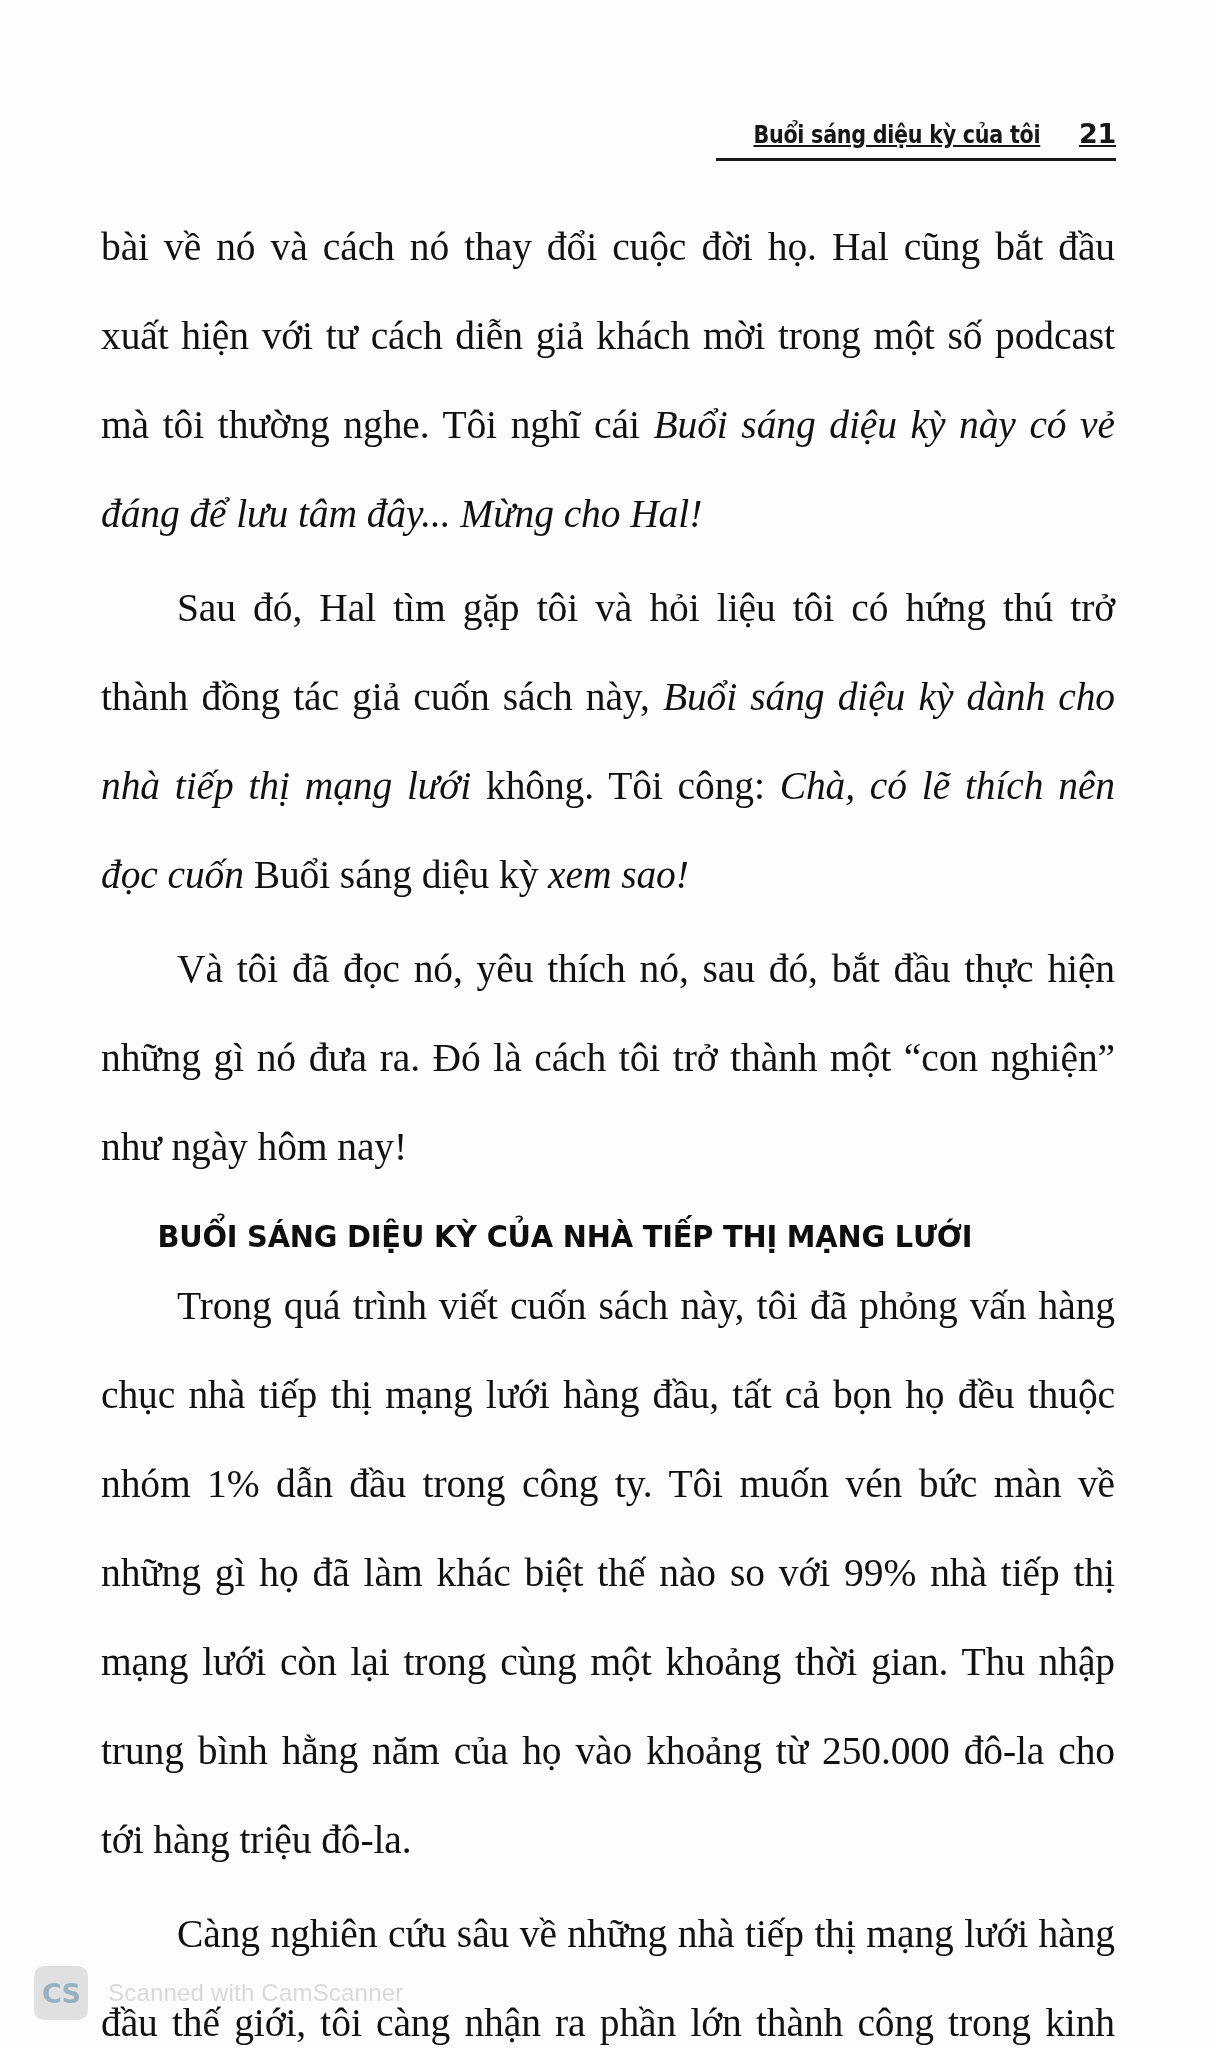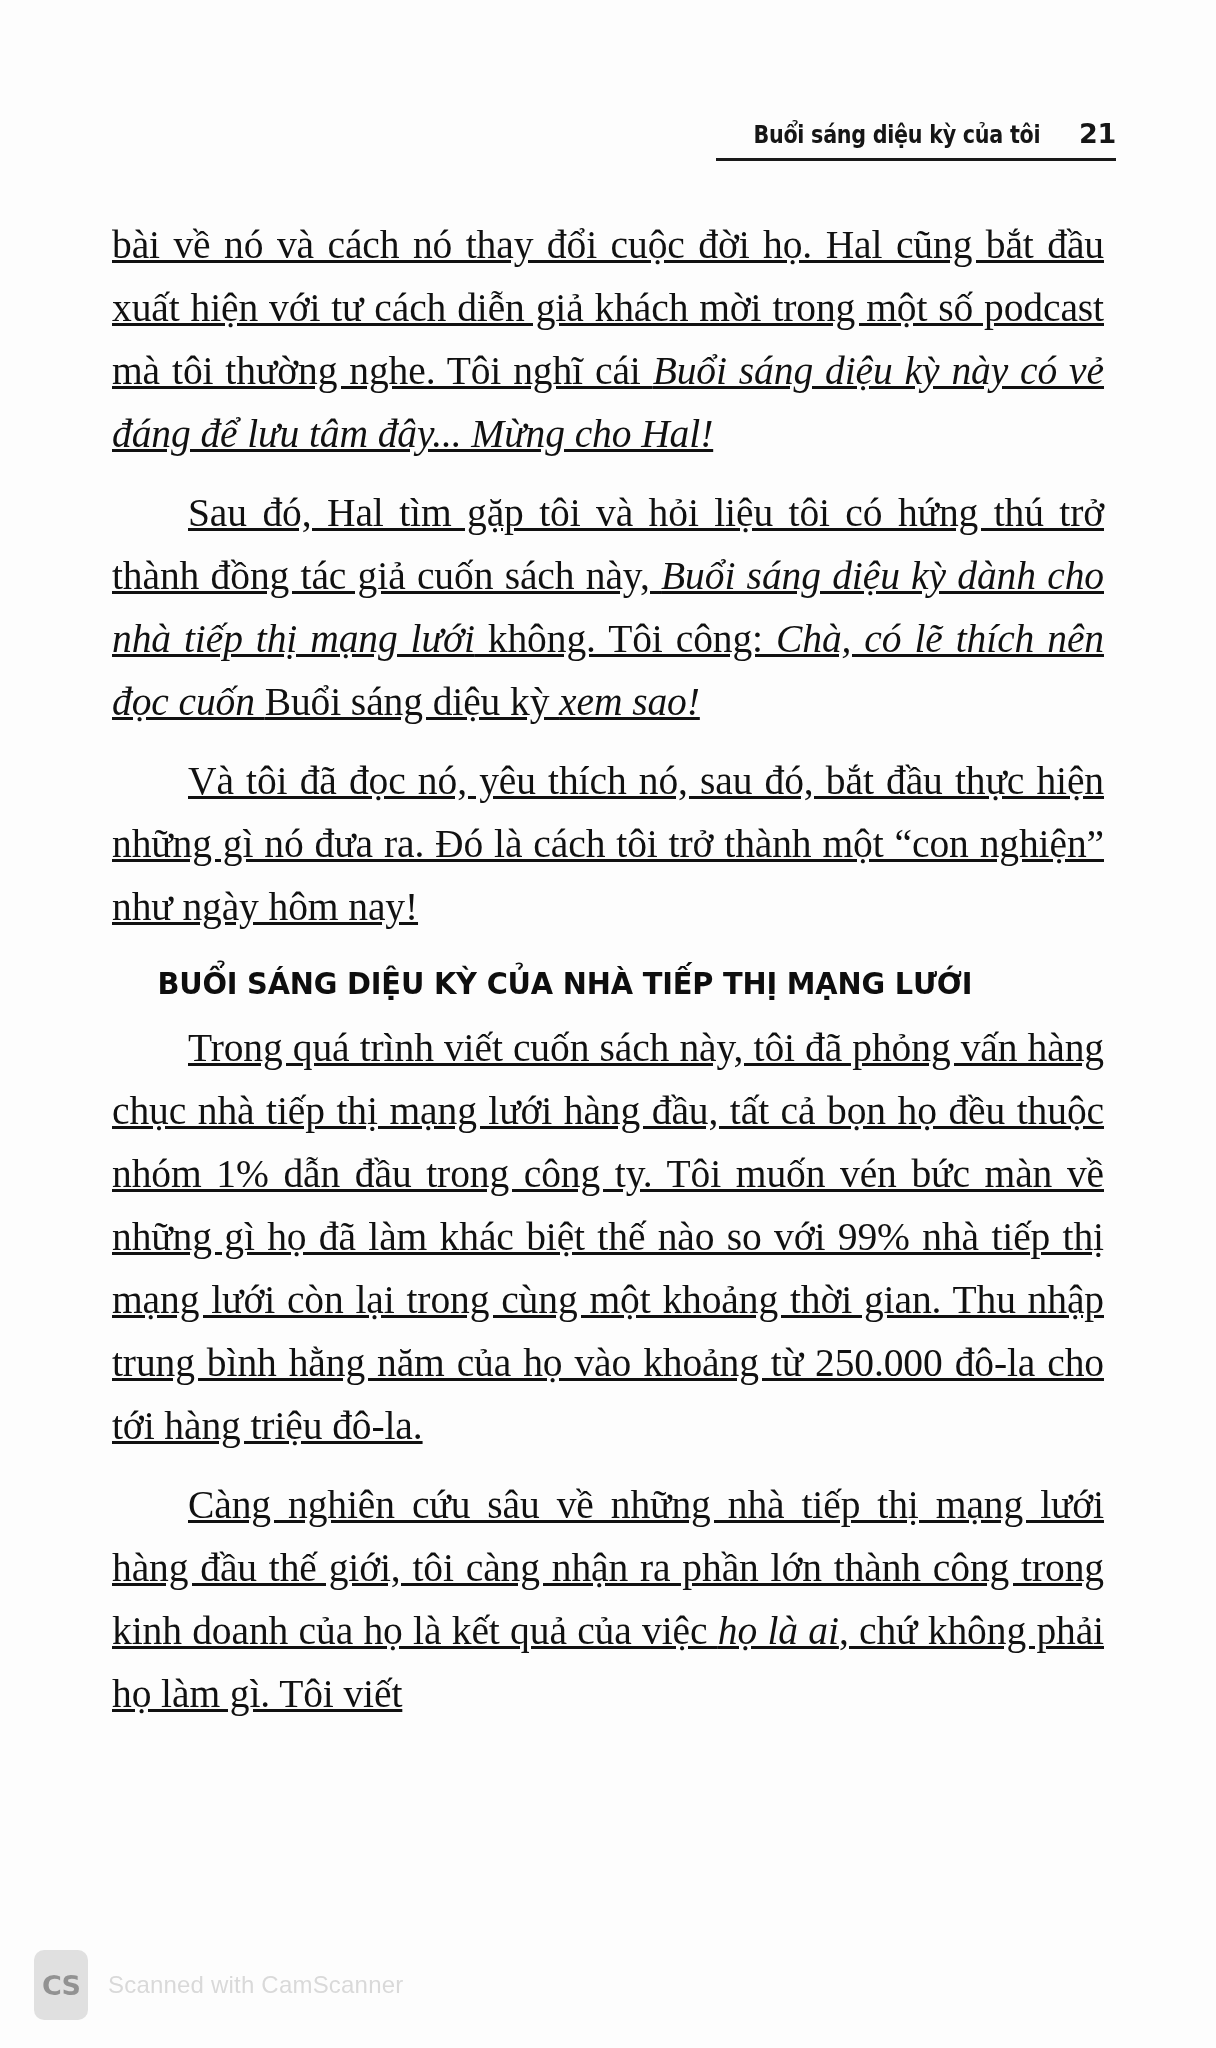--- a/index.html
+++ b/index.html
@@ -34,20 +34,21 @@
     display: flex;
     justify-content: flex-end;
     align-items: baseline;
     gap: 26px;
     font-family: "DejaVu Sans", sans-serif;
     font-weight: 700;
     font-size: 25px;
     letter-spacing: -0.3px;
     color: #161616;
     white-space: nowrap;
+    text-decoration: underline;
   }
   .running-head .rh-title {
     font-stretch: condensed;
     transform: scaleX(0.92);
     transform-origin: right baseline;
   }
   .running-head .rh-page {
     font-size: 27px;
   }
   .rule {
@@ -60,29 +61,28 @@
   }
 
   
   .content {
     position: absolute;
     top: 198px;
     left: 96px;
     width: 1024px;
   }
   p.para {
-    margin: 16px;
+    margin: 5px;
     font-size: 39.5px;
-    line-height: 63px;
+    line-height: 89px;
     text-align: justify;
     text-justify: inter-word;
     letter-spacing: -0.1px;
     color: #111111;
     hyphens: none;
-    text-decoration: underline;
   }
   p.para.indent {
     text-indent: 76px;
   }
   p.para + p.para {
     margin-top: 0px;
   }
   i, .it {
     font-style: italic;
   }
@@ -106,24 +106,24 @@
     position: absolute;
     left: 34px;
     bottom: 28px;
     display: flex;
     align-items: center;
     gap: 20px;
     opacity: 0.42;
   }
   .watermark .cs-badge {
     width: 54px;
-    height: 70px;
+    height: 54px;
     border-radius: 10px;
     background: #b9b9b9;
-    color: #000000;
+    color: #0c4a6e;
     display: flex;
     align-items: center;
     justify-content: center;
     font-family: "DejaVu Sans", sans-serif;
     font-weight: 700;
     font-size: 27px;
     letter-spacing: -1px;
   }
   .watermark .cs-text {
     font-family: "Liberation Sans", sans-serif;

